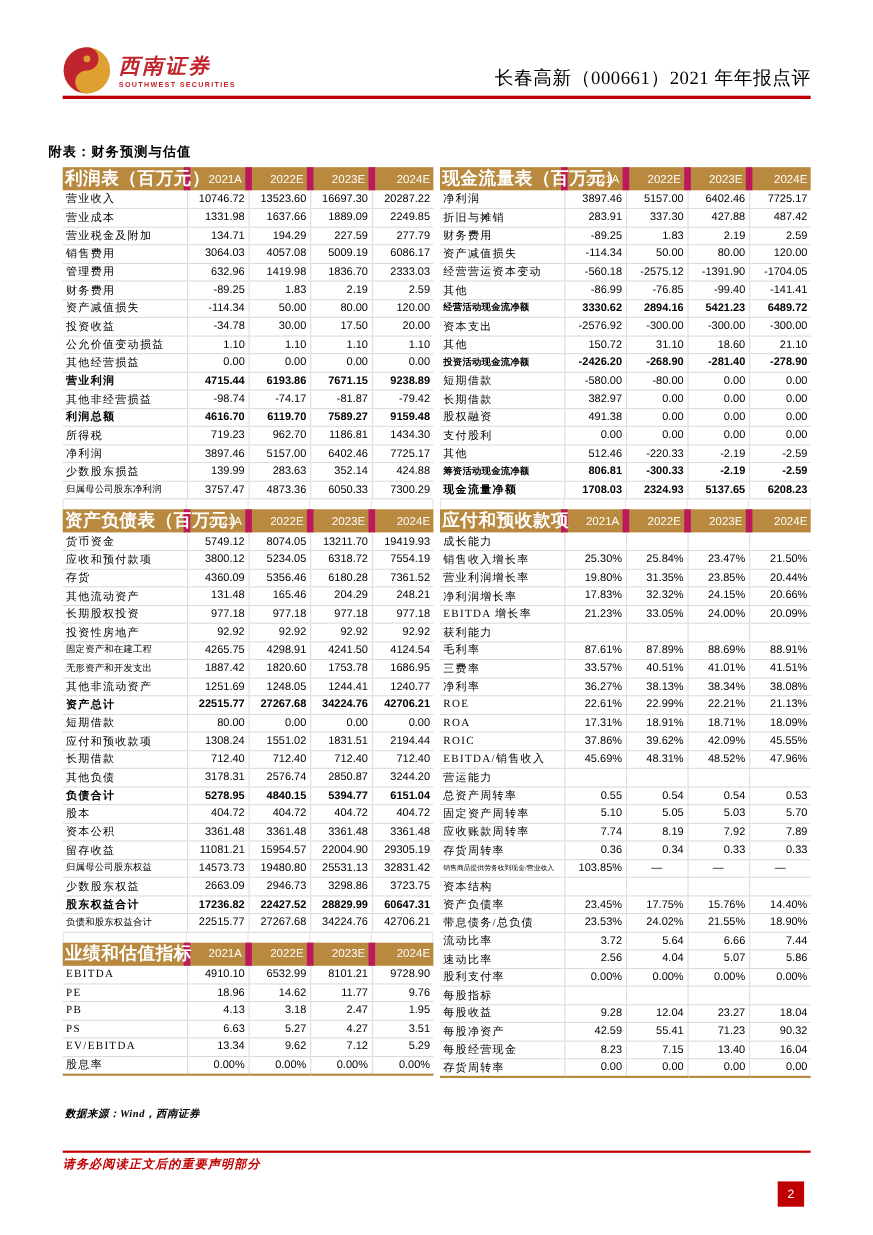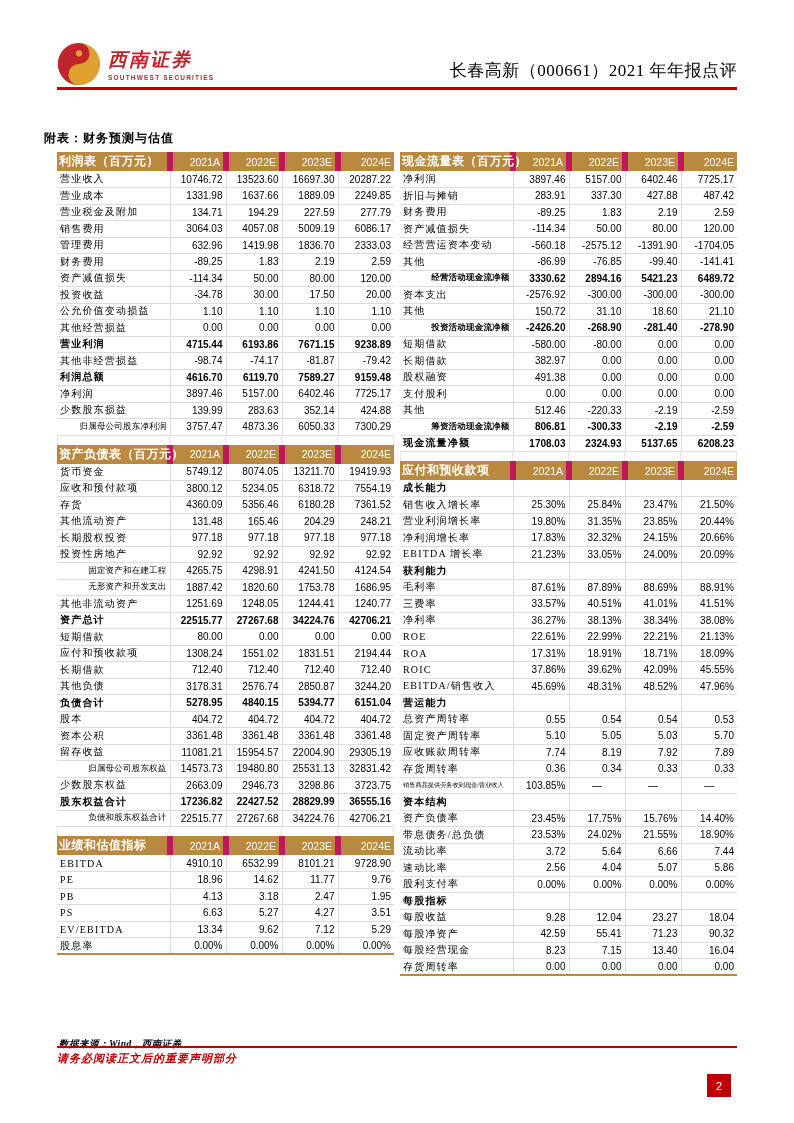--- a/index.html
+++ b/index.html
@@ -21,37 +21,37 @@
   .rule{position:absolute;left:57px;right:57px;top:87px;height:2.5px;background:var(--red);}
 
   .sec-title{position:absolute;left:44px;top:130px;font-weight:bold;font-size:12px;letter-spacing:1px;font-family:"Liberation Serif",serif;}
 
   
   .tables{position:absolute;left:57px;top:152px;width:681px;display:flex;gap:6px;align-items:flex-start;}
   .tcol{width:337px;display:flex;flex-direction:column;}
   table.fin{border-collapse:collapse;width:337px;table-layout:fixed;}
   table.fin col.c-lab{width:113px;}
   table.fin col.c-num{width:56px;}
-  th.tt{background:var(--gold);color:#fff;text-align:left;font-size:12px;font-weight:bold;height:19px;padding:0 2px;white-space:nowrap;font-family:"Liberation Serif",serif;letter-spacing:0.5px;}
+  th.tt{background:var(--gold);color:#fff;text-align:left;font-size:16px;font-weight:bold;height:19px;padding:0 2px;white-space:nowrap;font-family:"Liberation Serif",serif;letter-spacing:0.5px;}
   th.ty{background:var(--gold);color:#fff;text-align:right;font-size:10.5px;font-weight:normal;height:19px;padding:0 3px;border-left:6px solid #be185d;}
   td{height:16.5px;font-size:10px;border-bottom:1px solid var(--line);padding:0 3px;overflow:hidden;white-space:nowrap;}
   td+td{border-left:1px solid var(--line);}
   td.lab{text-align:left;letter-spacing:1.2px;font-family:"Liberation Serif",serif;}
   td.val{text-align:right;}
   td.dash{text-align:center;}
   tr.bold td{font-weight:bold;}
-  tr.section td.lab{font-weight:bold;margin-left:38px;}
-  tr.small td.lab{font-size:8.5px;letter-spacing:0.2px;text-align:right;}
+  tr.section td.lab{font-weight:normal;margin-left:38px;}
+  tr.small td.lab{font-size:8.5px;letter-spacing:0.2px;}
   tr.tiny td.lab{font-size:6.2px;letter-spacing:0;}
   table.final tr:last-child td{border-bottom:2px solid var(--gold);}
   .gap{height:9px;display:flex;}
   .gap span{display:block;height:100%;border-right:1px solid #E6E6E6;}
   .gap span:first-child{border-left:1px solid #E6E6E6;}
 
-  .source{position:absolute;left:59px;top:1006px;font-size:9.5px;font-style:italic;font-weight:bold;font-family:"Liberation Serif",serif;letter-spacing:0.5px;margin-top:32px;}
+  .source{position:absolute;left:59px;top:1006px;font-size:9.5px;font-style:italic;font-weight:bold;font-family:"Liberation Serif",serif;letter-spacing:0.5px;}
 
   
   .f-rule{position:absolute;left:57px;right:57px;top:1046px;height:2px;background:var(--red);}
   .disclaimer{position:absolute;left:57px;top:1051px;color:var(--red);font-weight:bold;font-size:11px;letter-spacing:1px;font-family:"Liberation Serif",serif;font-style:italic;}
   .pagenum{position:absolute;left:707px;top:1074px;width:24px;height:23px;background:var(--red);color:#fff;font-size:11px;display:flex;align-items:center;justify-content:center;}
 </style>
 </head>
 <body>
 
 <div class="page">
@@ -179,20 +179,27 @@
               <td class="val">-79.42</td>
             </tr>
             <tr class="bold ">
               <td class="lab">利润总额</td>
               <td class="val">4616.70</td>
               <td class="val">6119.70</td>
               <td class="val">7589.27</td>
               <td class="val">9159.48</td>
             </tr>
             <tr class="">
+              <td class="lab">所得税</td>
+              <td class="val">719.23</td>
+              <td class="val">962.70</td>
+              <td class="val">1186.81</td>
+              <td class="val">1434.30</td>
+            </tr>
+            <tr class="">
               <td class="lab">净利润</td>
               <td class="val">3897.46</td>
               <td class="val">5157.00</td>
               <td class="val">6402.46</td>
               <td class="val">7725.17</td>
             </tr>
             <tr class="">
               <td class="lab">少数股东损益</td>
               <td class="val">139.99</td>
               <td class="val">283.63</td>
@@ -371,21 +378,21 @@
               <td class="val">2663.09</td>
               <td class="val">2946.73</td>
               <td class="val">3298.86</td>
               <td class="val">3723.75</td>
             </tr>
             <tr class="bold ">
               <td class="lab">股东权益合计</td>
               <td class="val">17236.82</td>
               <td class="val">22427.52</td>
               <td class="val">28829.99</td>
-              <td class="val">36555.16</td>
+              <td class="val">60647.31</td>
             </tr>
             <tr class="small">
               <td class="lab">负债和股东权益合计</td>
               <td class="val">22515.77</td>
               <td class="val">27267.68</td>
               <td class="val">34224.76</td>
               <td class="val">42706.21</td>
             </tr>
           </tbody>
         </table>

